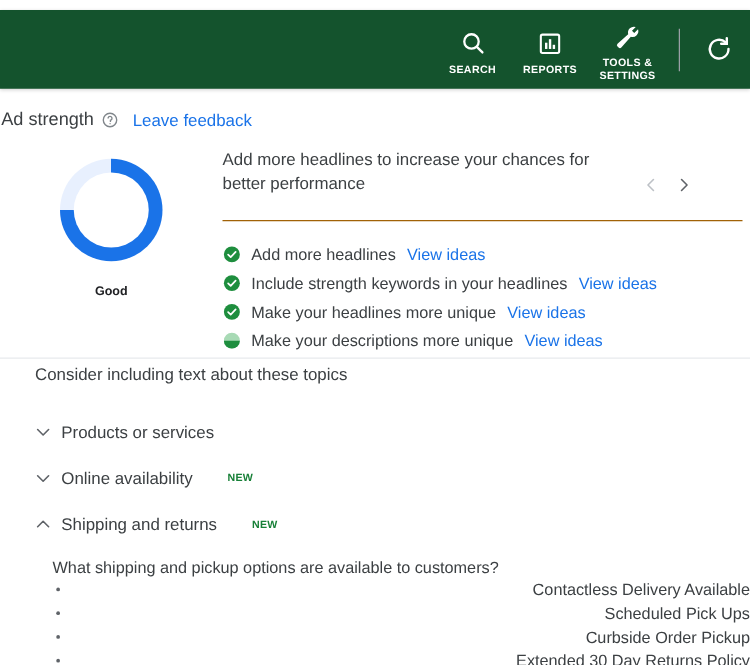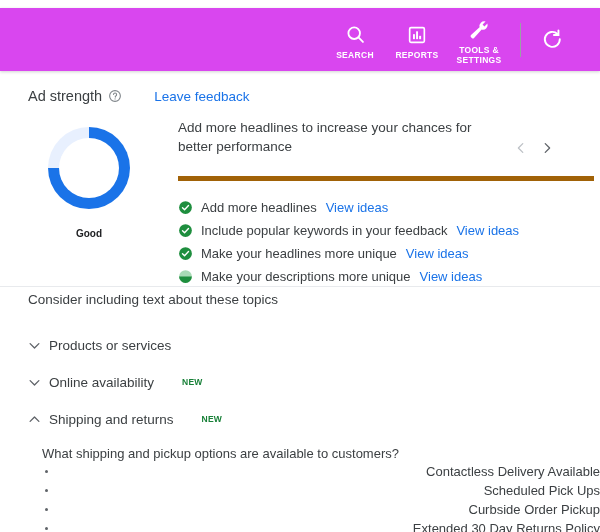--- a/index.html
+++ b/index.html
@@ -16,26 +16,26 @@
     position: relative;
   }
 
   
   .topbar {
     position: absolute;
     top: 8px;
     left: 0;
     width: 600px;
     height: 63px;
-    background: #d946ef;
+    background: #14532d;
     display: flex;
     align-items: center;
     justify-content: flex-end;
     box-sizing: border-box;
-    padding-right: 25px;
+    padding-right: 2px;
     box-shadow: 0 1px 3px rgba(0,0,0,0.18);
   }
   .topbar-action {
     width: 62px;
     display: flex;
     flex-direction: column;
     align-items: center;
     justify-content: center;
     color: #ffffff;
     cursor: pointer;
@@ -75,36 +75,36 @@
 
   
   .strength-header {
     position: absolute;
     top: 82px;
     left: 0;
     width: 600px;
     height: 28px;
     display: flex;
     align-items: center;
-    padding-left: 28px;
+    padding-left: 1px;
     box-sizing: border-box;
   }
   .strength-title {
     font-size: 14.5px;
     color: #3c4043;
   }
   .help-icon {
     margin-left: 6px;
     display: inline-flex;
     align-items: center;
     color: #80868b;
     cursor: pointer;
   }
   .leave-feedback {
-    margin-left: 32px;
+    margin-left: 11px;
     font-size: 13.5px;
     color: #1a73e8;
     cursor: pointer;
   }
 
   
   .panel {
     position: absolute;
     top: 112px;
     left: 0;
@@ -142,21 +142,21 @@
 
   .detail-col {
     flex: 1;
     padding-right: 6px;
     position: relative;
   }
   .headline-row {
     display: flex;
     align-items: flex-start;
     min-height: 50px;
-    border-bottom: 5px solid #a16207;
+    border-bottom: 1px solid #a16207;
     padding: 6px 0 8px 0;
   }
   .headline-text {
     flex: 1;
     font-size: 13.5px;
     line-height: 19px;
     color: #3c4043;
     max-width: 330px;
   }
   .nav-arrows {
@@ -383,21 +383,21 @@
         <span class="sug-link">View ideas</span>
       </div>
 
       <div class="sug-row">
         <span class="sug-icon">
           <svg width="15" height="15" viewBox="0 0 24 24">
             <circle cx="12" cy="12" r="10.2" fill="#1e8e3e"></circle>
             <polyline points="7.2,12.3 10.5,15.6 16.8,8.9" fill="none" stroke="#ffffff" stroke-width="2.2" stroke-linecap="round" stroke-linejoin="round"></polyline>
           </svg>
         </span>
-        <span class="sug-text">Include popular keywords in your feedback</span>
+        <span class="sug-text">Include strength keywords in your headlines</span>
         <span class="sug-link">View ideas</span>
       </div>
 
       <div class="sug-row">
         <span class="sug-icon">
           <svg width="15" height="15" viewBox="0 0 24 24">
             <circle cx="12" cy="12" r="10.2" fill="#1e8e3e"></circle>
             <polyline points="7.2,12.3 10.5,15.6 16.8,8.9" fill="none" stroke="#ffffff" stroke-width="2.2" stroke-linecap="round" stroke-linejoin="round"></polyline>
           </svg>
         </span>

